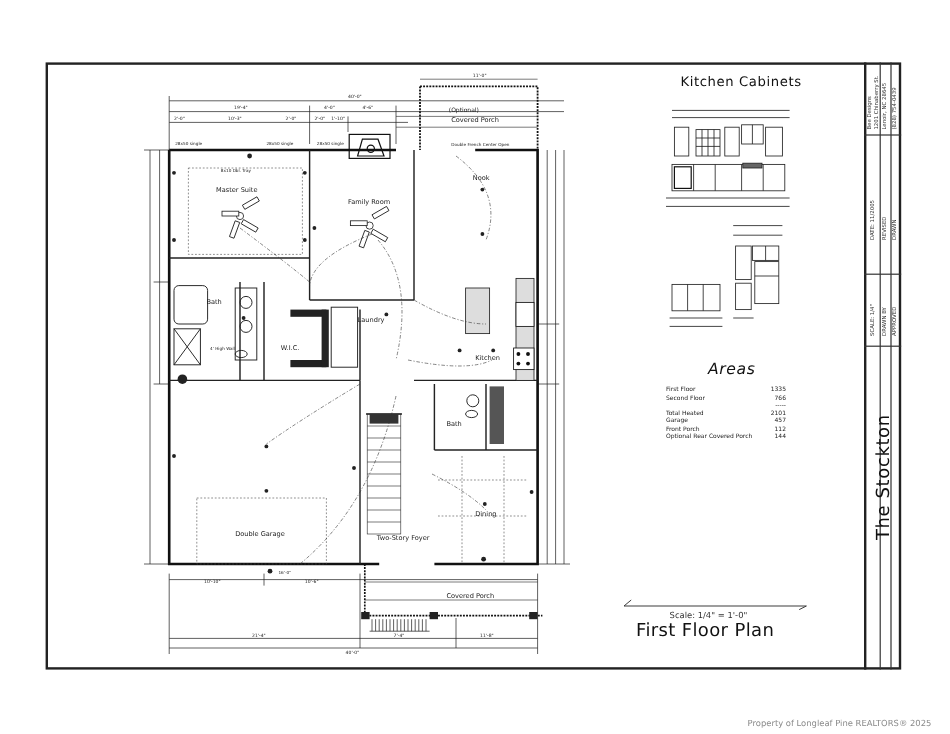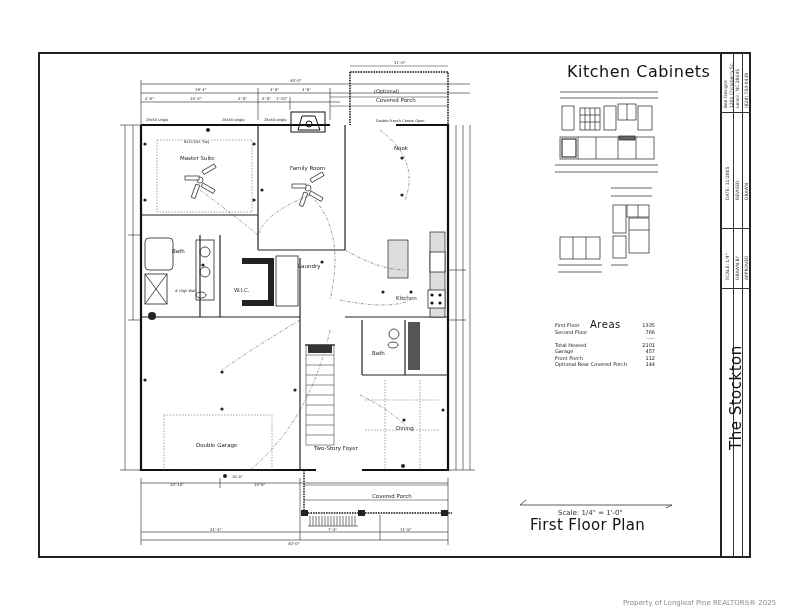--- a/index.html
+++ b/index.html
@@ -6,22 +6,22 @@
   body{width:792px;height:612px;position:relative;overflow:hidden;font-family:"DejaVu Sans",sans-serif;color:#111;}
   .sheet{position:absolute;left:38px;top:52px;width:713px;height:506px;border:2px solid #222;box-sizing:border-box;}
   .tb-div{position:absolute;left:720px;top:52px;width:2px;height:506px;background:#222;}
   .tb-col{position:absolute;top:52px;width:1px;background:#333;}
   .tb-hline{position:absolute;left:720px;width:31px;height:1px;background:#333;}
   .tb-text{position:absolute;font-size:4.5px;color:#333;transform-origin:left top;transform:rotate(-90deg);white-space:nowrap;}
   .title-vert{position:absolute;left:727px;top:450px;font-size:15px;letter-spacing:0.5px;transform-origin:left top;transform:rotate(-90deg);white-space:nowrap;font-family:"DejaVu Sans",sans-serif;}
   svg{position:absolute;left:0;top:0;}
   .plan-title{position:absolute;left:530px;top:516px;font-size:15px;letter-spacing:0.3px;}
   .plan-scale{position:absolute;left:558px;top:509px;font-size:7px;color:#333;}
-  .kc-title{position:absolute;left:567px;top:62px;font-size:16px;letter-spacing:0.5px;text-align:right;}
-  .areas-title{position:absolute;left:590px;top:319px;font-size:10px;letter-spacing:0.5px;}
+  .kc-title{position:absolute;left:567px;top:62px;font-size:11px;letter-spacing:0.5px;text-align:right;}
+  .areas-title{position:absolute;left:590px;top:301px;font-size:13px;letter-spacing:0.5px;font-style:italic;}
   .areas{position:absolute;left:555px;top:322px;width:100px;font-size:5px;color:#222;}
   .areas .row{display:flex;justify-content:space-between;height:6.5px;line-height:6.5px;}
   .watermark{position:absolute;left:623px;top:599px;font-size:7px;color:#8a8a8a;}
 </style>
 </head>
 <body>
 
 <div class="sheet"></div>
 <div class="tb-div"></div>
 <div class="tb-col" style="left:733px;height:506px;"></div>

